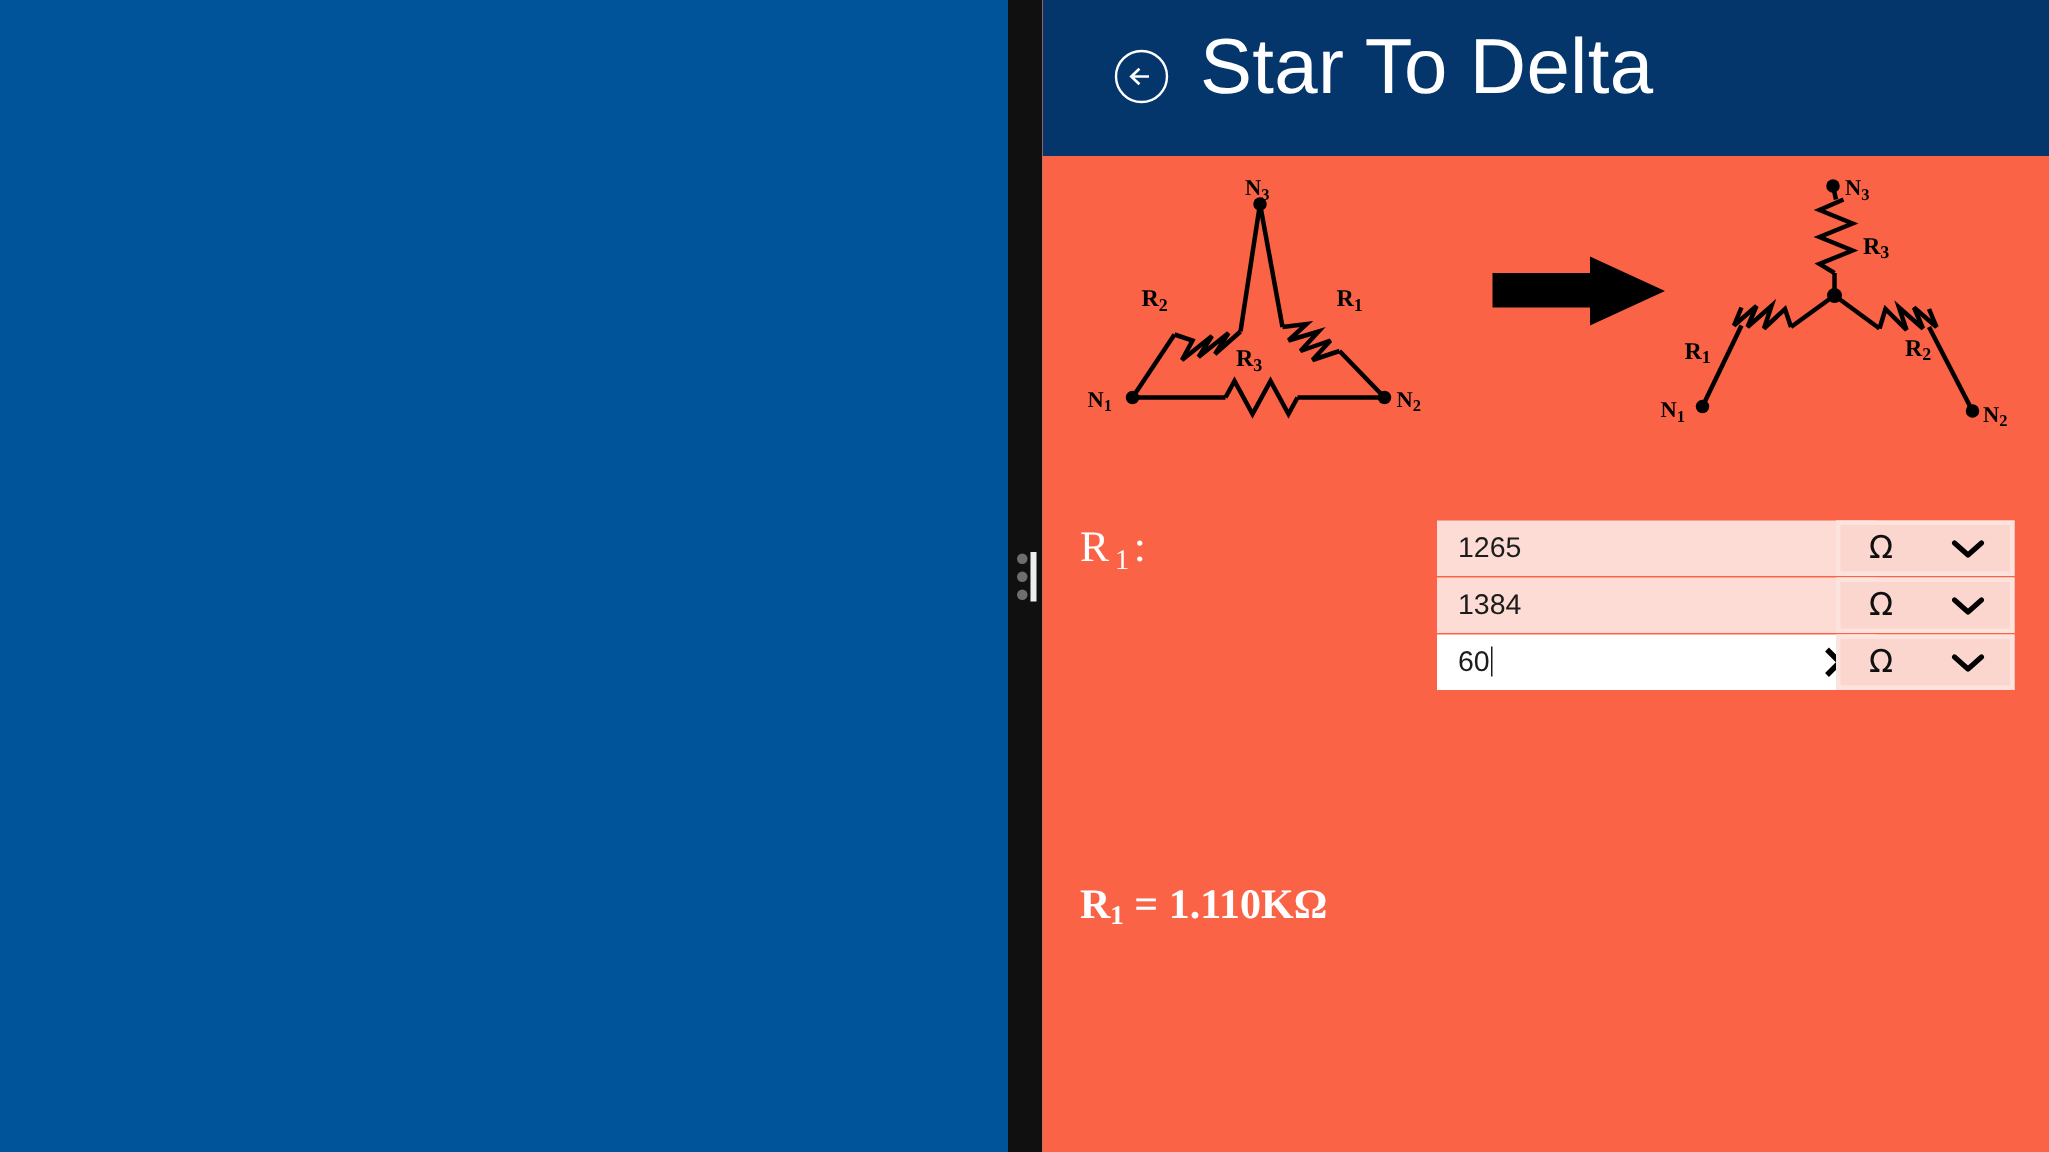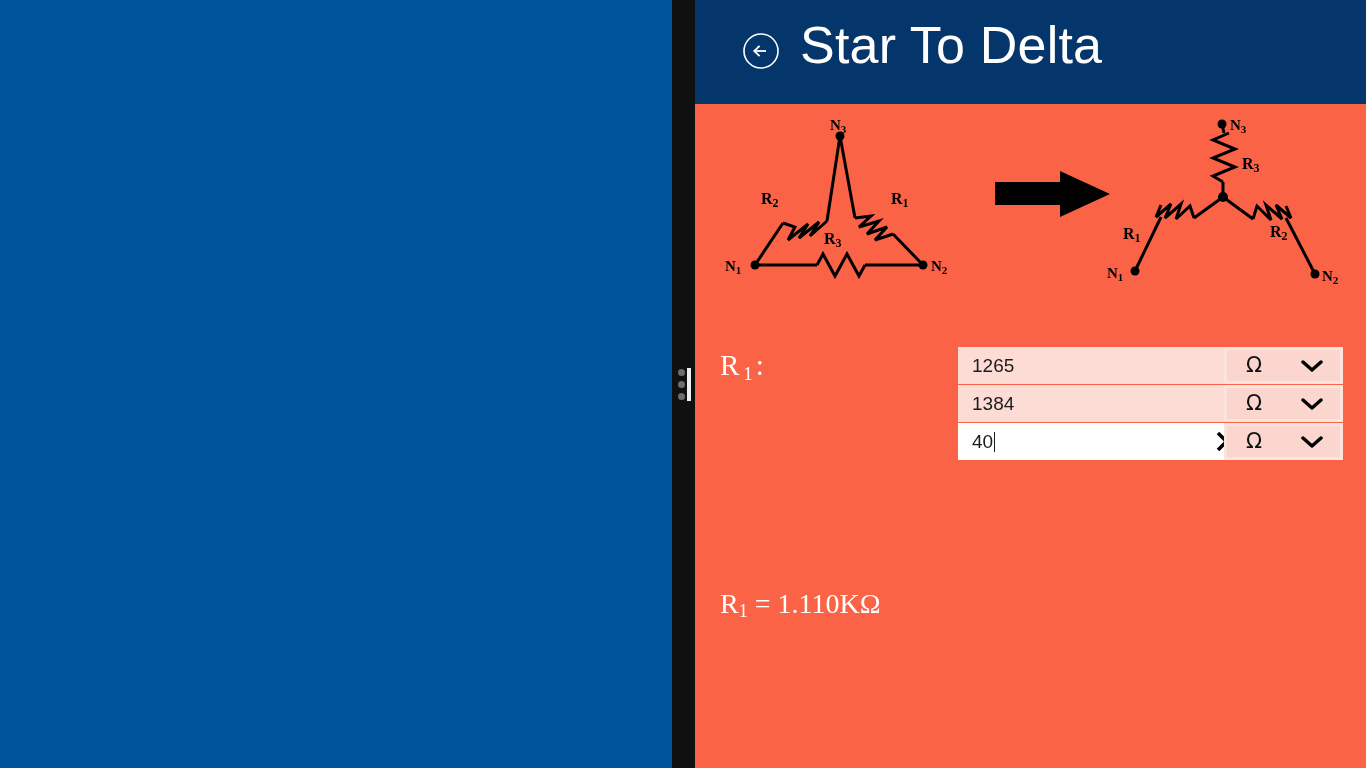--- a/index.html
+++ b/index.html
@@ -187,20 +187,21 @@
     width: 22px;
     height: 14px;
   }
   
   .results {
     position: absolute;
     left: 25px;
     top: 585px;
     color: #ffffff;
     font-family: "Liberation Serif", serif;
+    font-weight: bold;
   }
   .result-line {
     font-size: 28px;
     line-height: 37px;
     white-space: nowrap;
   }
   .result-line .sub {
     font-size: 18px;
     vertical-align: -4px;
   }
@@ -323,21 +324,21 @@
           <span class="unit-chevron">
             <svg width="22" height="14" viewBox="0 0 22 14">
               <path d="M2,3 L11,11 L20,3" fill="none" stroke="#000000" stroke-width="3.4" stroke-linecap="round" stroke-linejoin="round"></path>
             </svg>
           </span>
         </div>
       </div>
 
       <div class="form-row">
         <div class="value-box active">
-          <span class="value-text"><span>40</span><span class="caret"></span></span>
+          <span class="value-text"><span>60</span><span class="caret"></span></span>
           <span class="clear-icon">
             <svg width="23" height="23" viewBox="0 0 23 23">
               <path d="M3,3 L20,20 M20,3 L3,20" stroke="#000000" stroke-width="3.6" stroke-linecap="butt"></path>
             </svg>
           </span>
         </div>
         <div class="unit-box">
           <span class="unit-symbol">Ω</span>
           <span class="unit-chevron">
             <svg width="22" height="14" viewBox="0 0 22 14">

